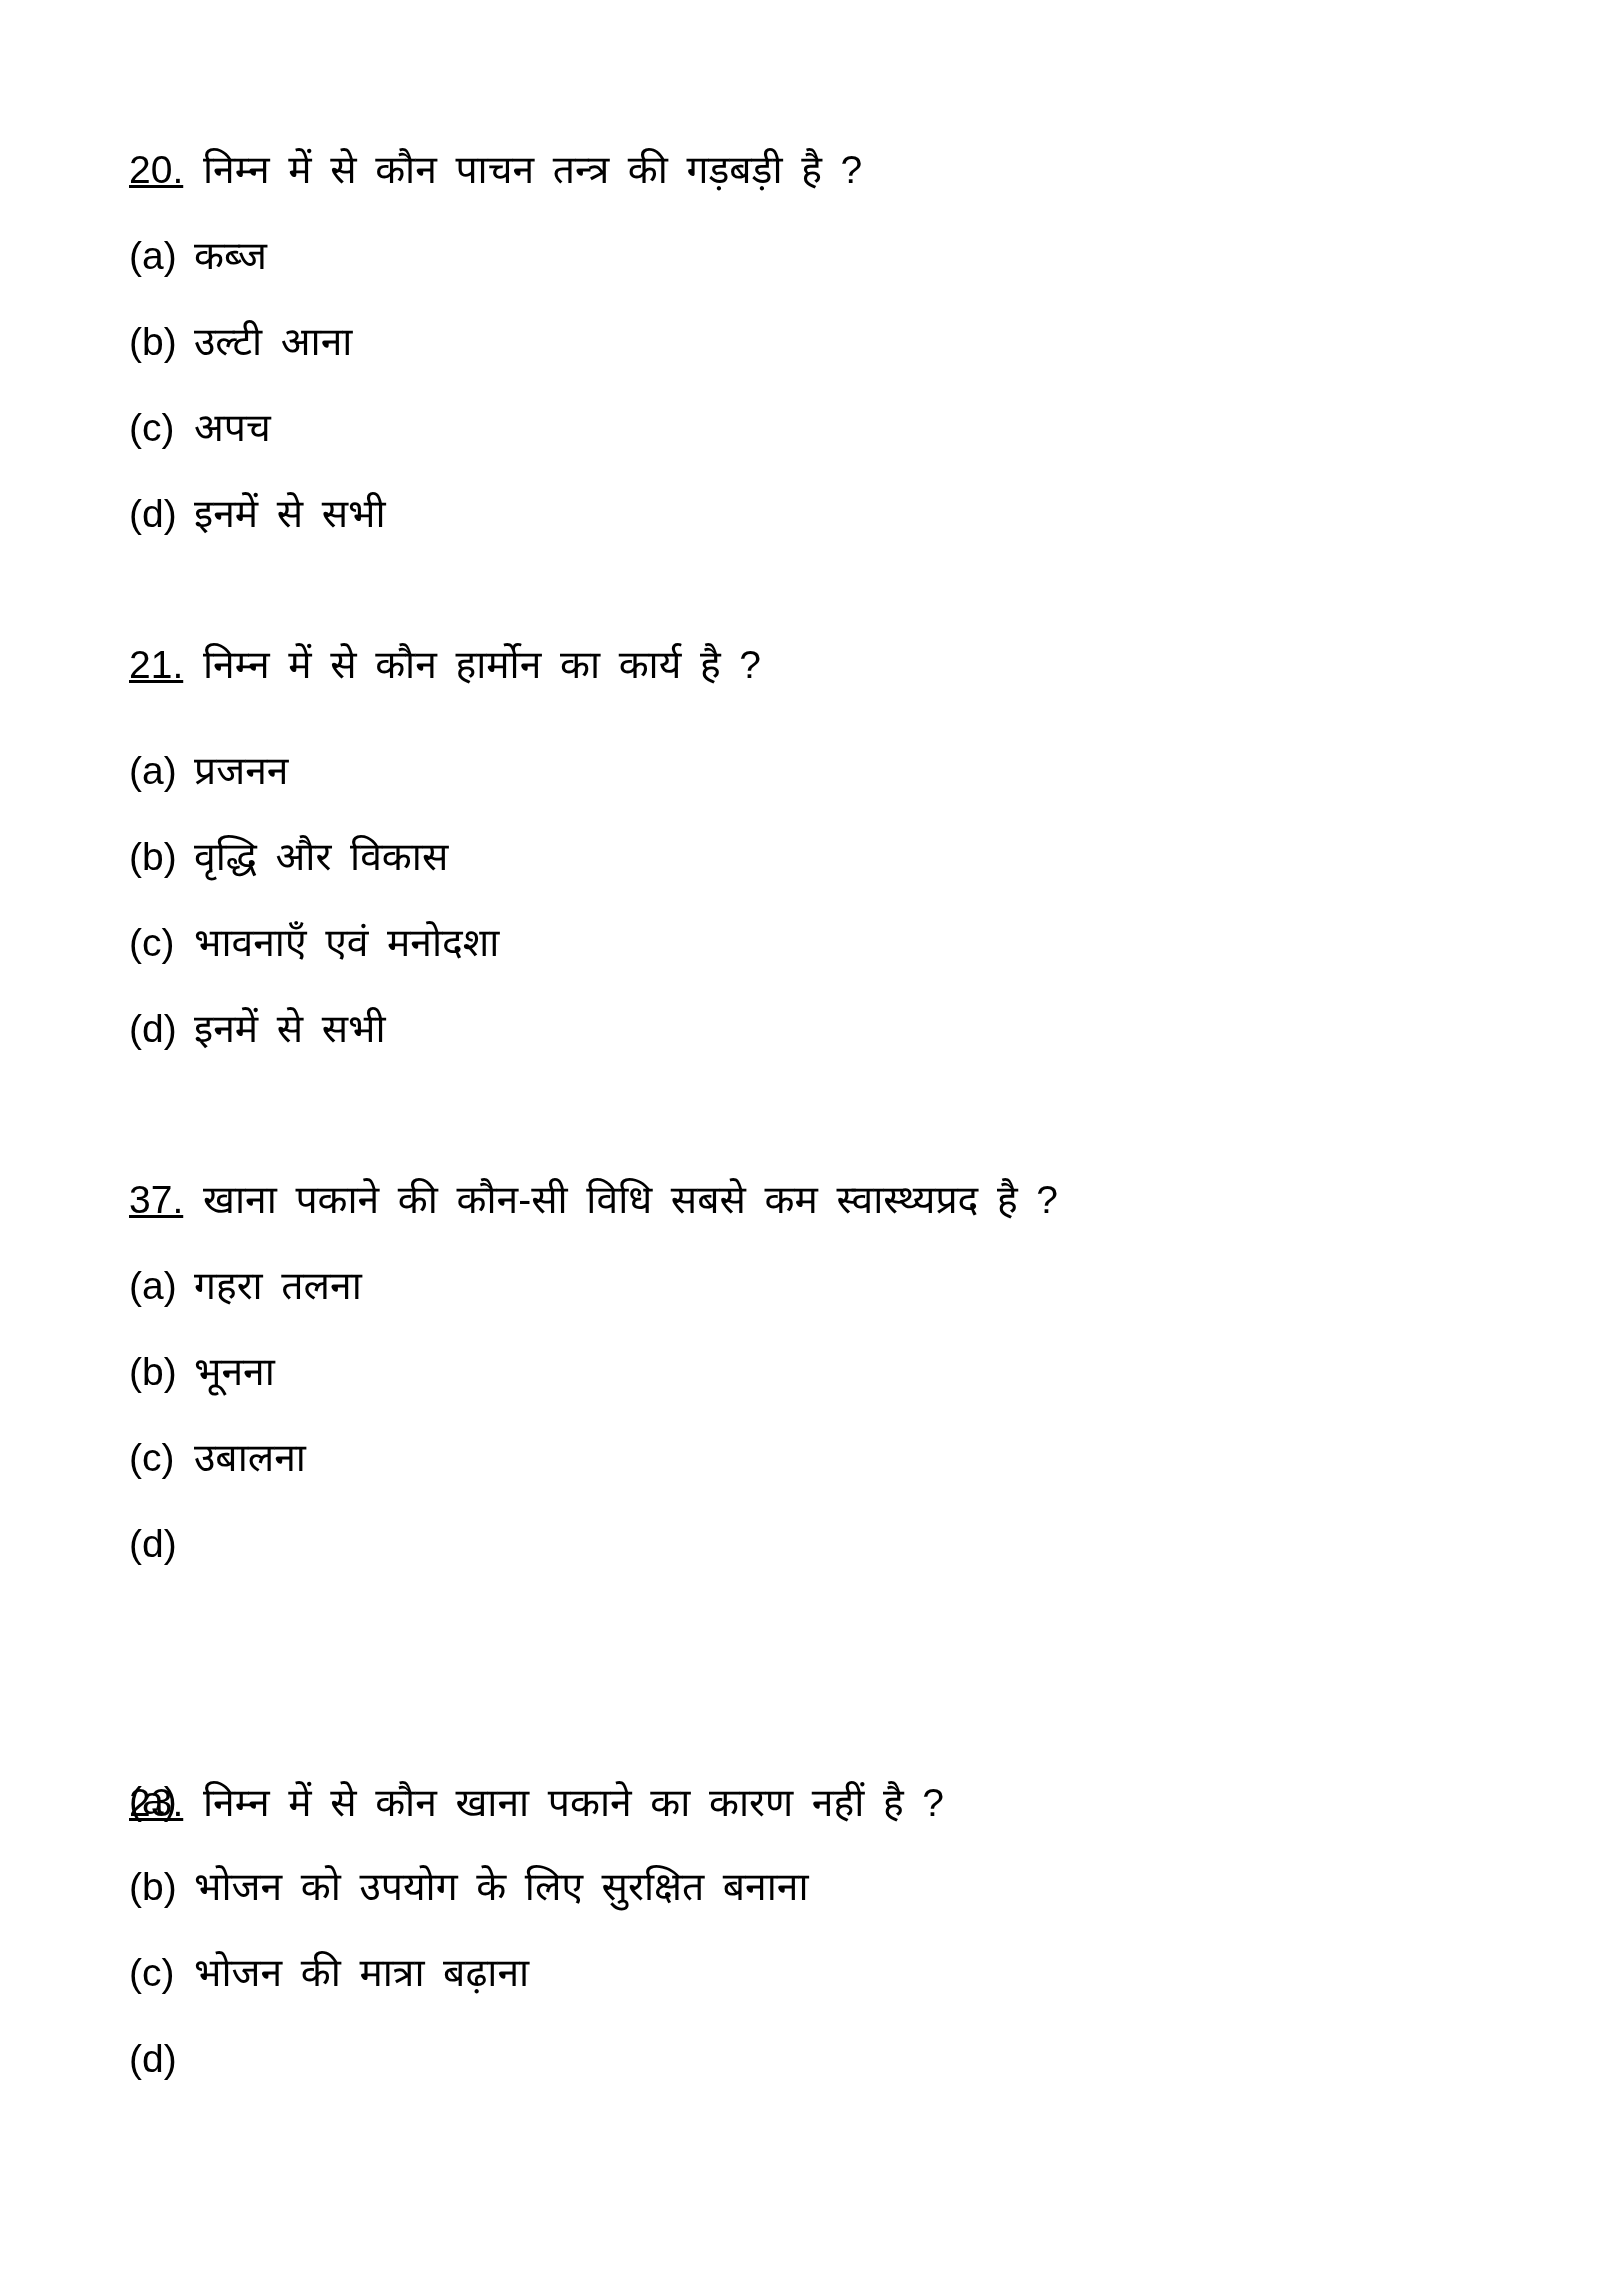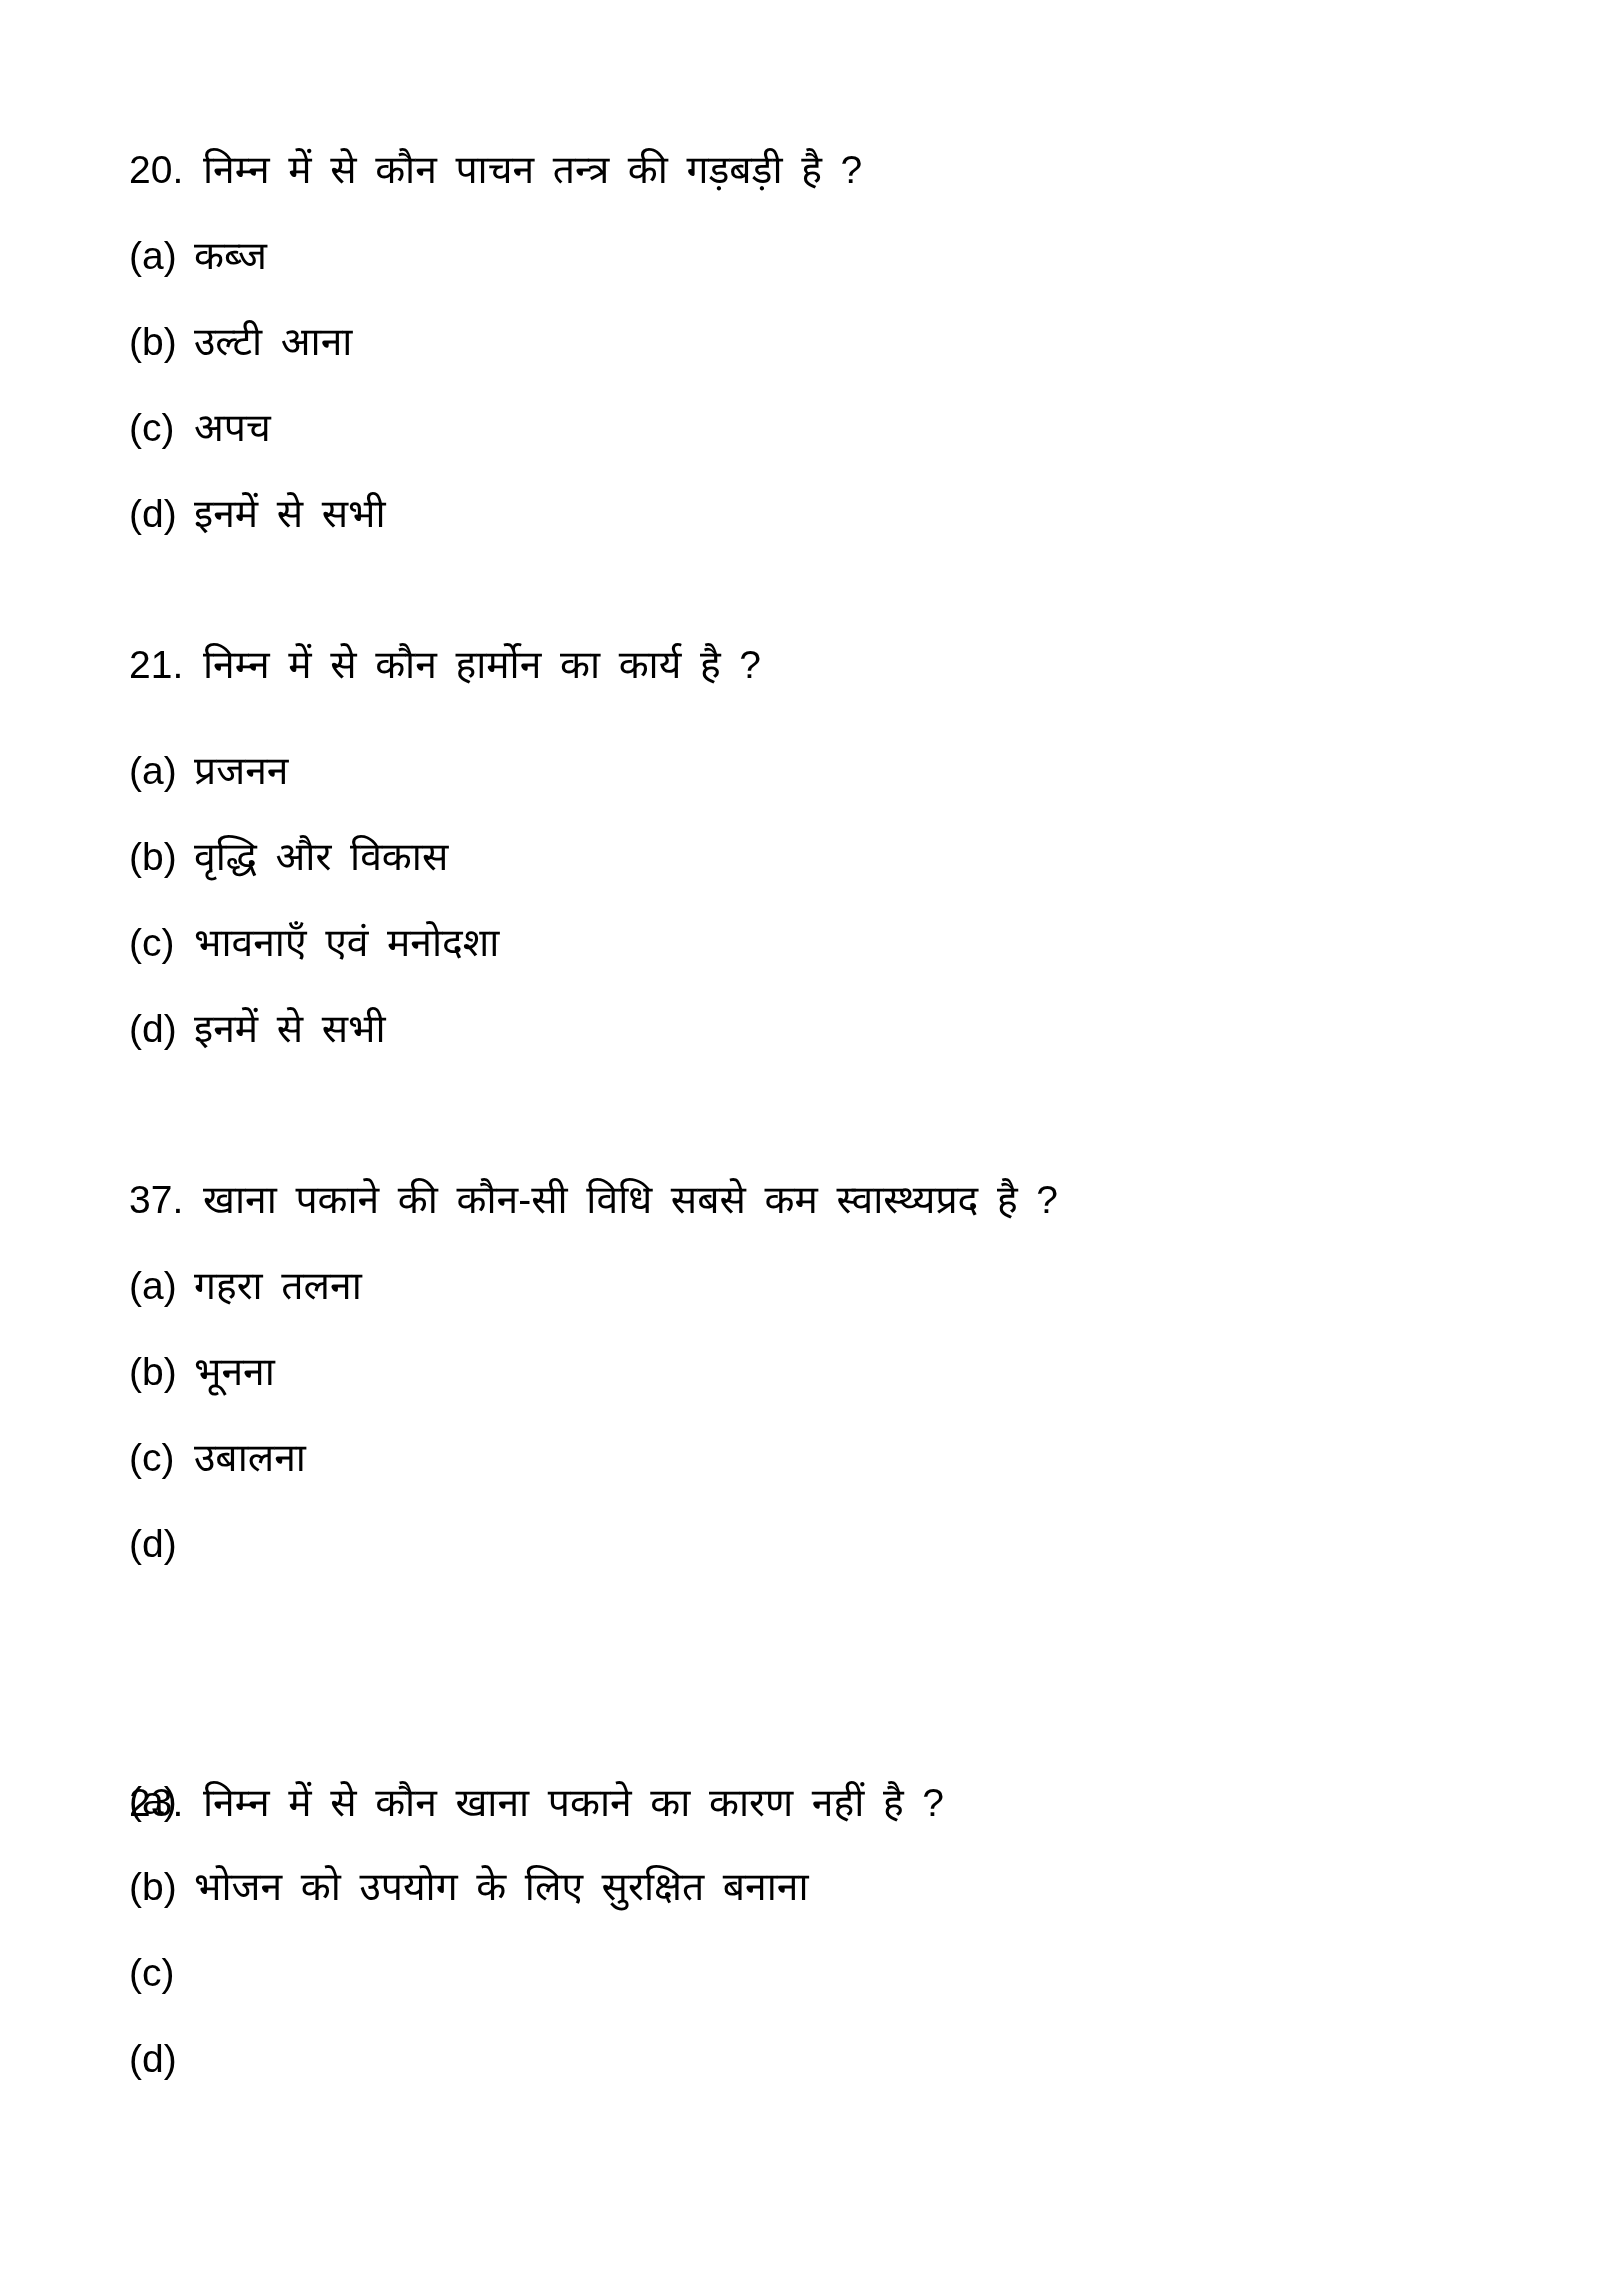--- a/index.html
+++ b/index.html
@@ -1,20 +1,20 @@
 <!DOCTYPE html>
 <html><head>
 <meta charset="utf-8">
 <style>
   html, body { margin: 0; padding: 0; background: #ffffff; }
   body { width: 1621px; height: 2293px; position: relative; overflow: hidden;
          font-family: "Liberation Sans", "DejaVu Sans", sans-serif; color: #000000; }
   .line { position: absolute; left: 129px; height: 86px; line-height: 86px;
           font-size: 39px; white-space: nowrap; display: flex; align-items: baseline; }
-  .qnum { display: inline-block; width: 74px; }
+  .qnum { display: inline-block; width: 74px; text-decoration: underline; }
   .qtext { display: inline-block; word-spacing: 7.8px; }
   .olabel { display: inline-block; width: 65px; }
   .otext { display: inline-block; word-spacing: 7.8px; }
 </style>
 </head>
 <body>
 
 <div class="line" style="top:127px">
   <span class="qnum">20.</span>
   <span class="qtext">निम्न में से कौन पाचन तन्त्र की गड़बड़ी है  ?</span>
@@ -83,17 +83,18 @@
 </div>
 <div class="line" style="top:1758px">
   <span class="olabel">(a)</span>
 </div>
 <div class="line" style="top:1844px">
   <span class="olabel">(b)</span>
   <span class="otext">भोजन को उपयोग के लिए सुरक्षित बनाना</span>
 </div>
 <div class="line" style="top:1930px">
   <span class="olabel">(c)</span>
+  <span class="otext">भोजन की मात्रा बढ़ाना</span>
 </div>
 <div class="line" style="top:2016px">
   <span class="olabel">(d)</span>
 </div>
 
 
 </body></html>

